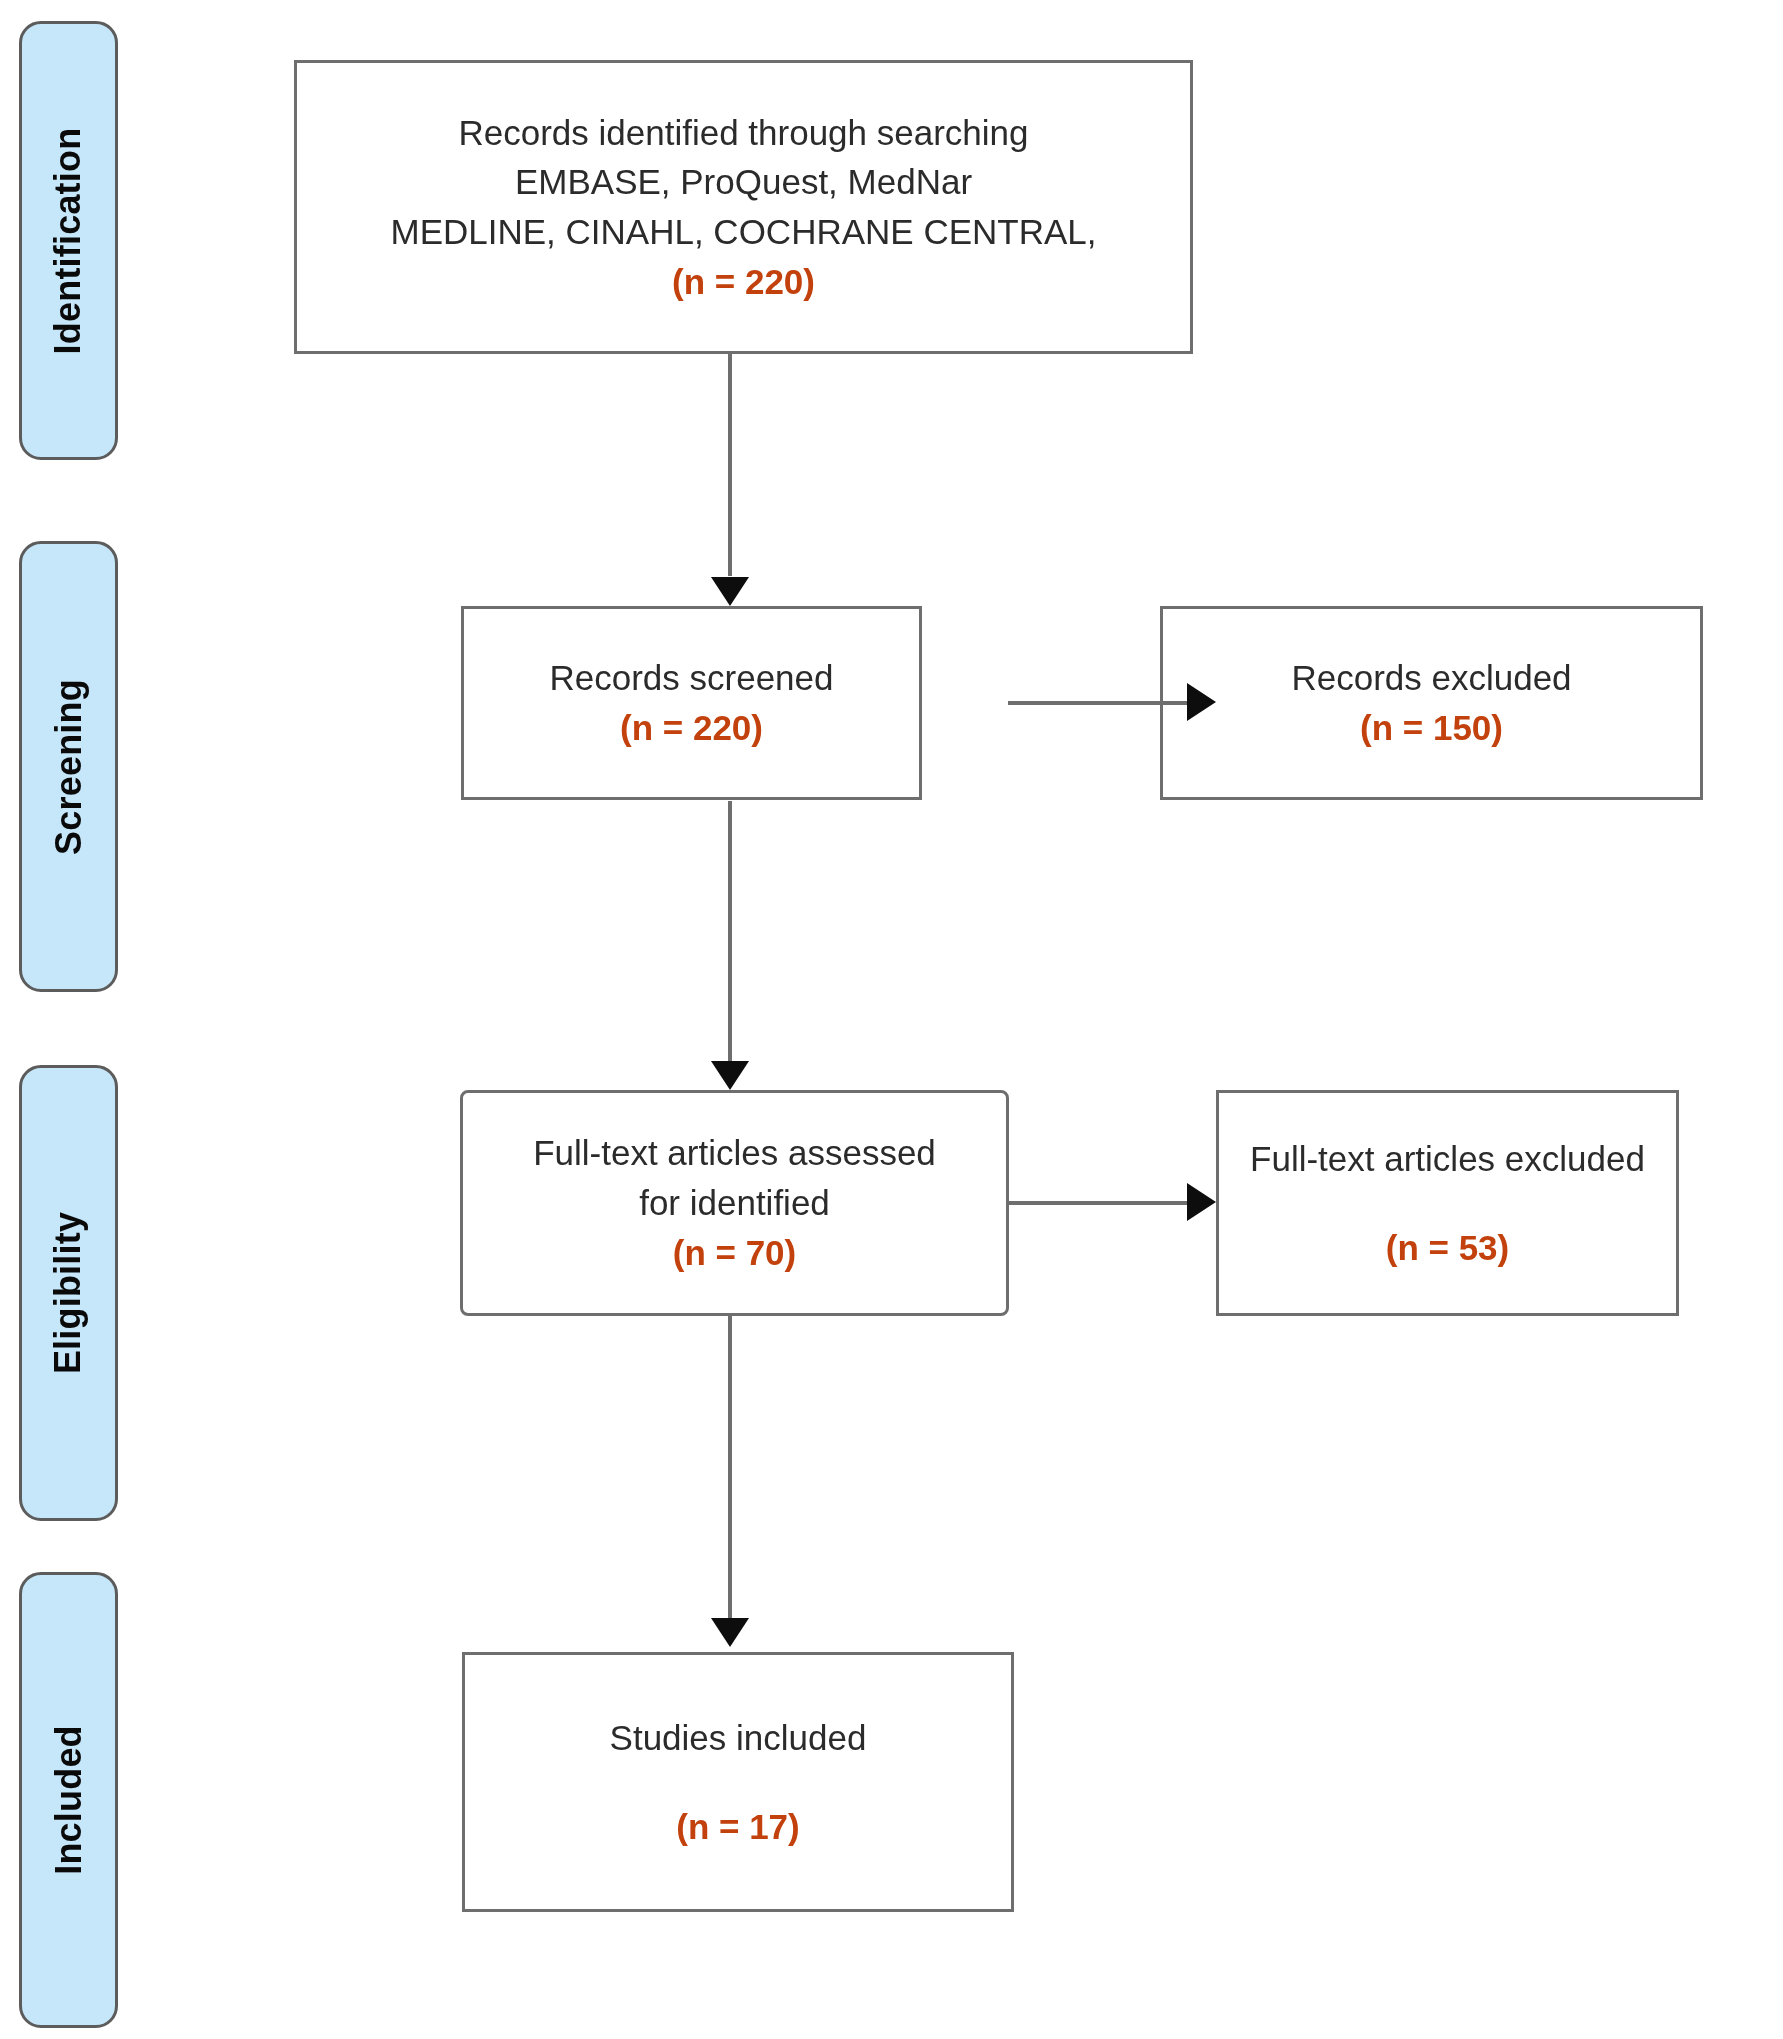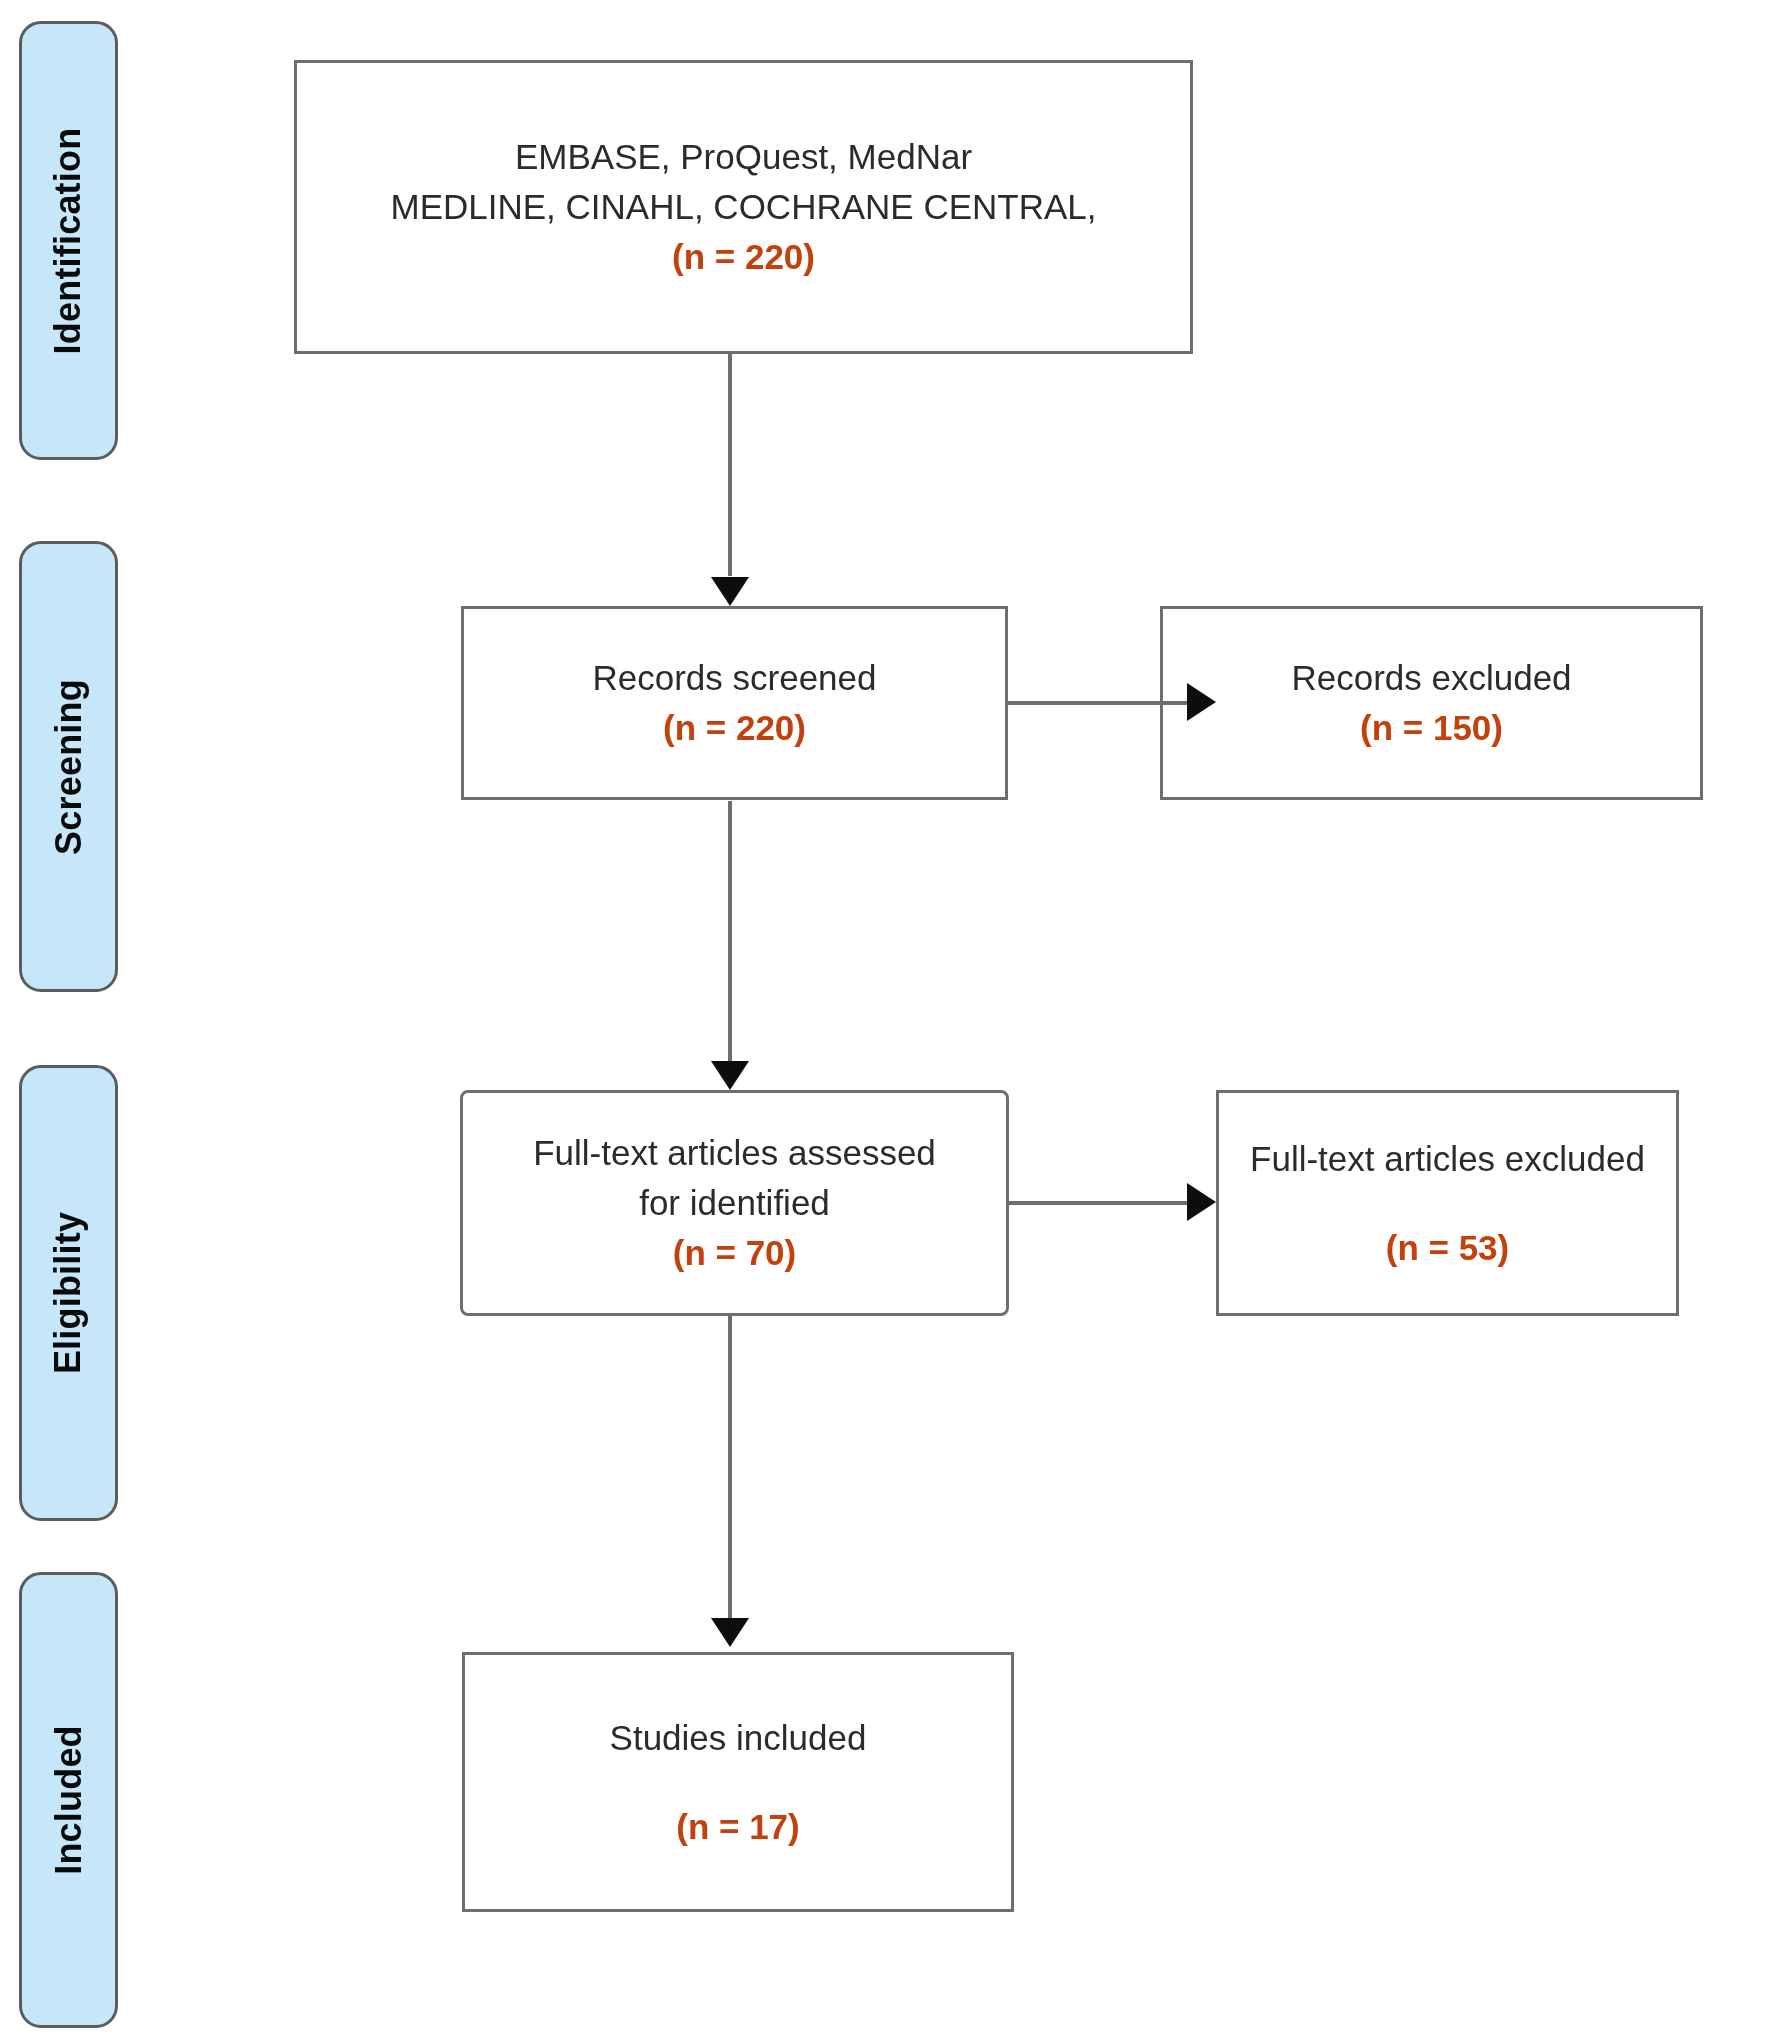--- a/index.html
+++ b/index.html
@@ -103,29 +103,30 @@
 
   <div class="stage-pill" style="left:19px; top:1065px; width:99px; height:456px;">
     <span class="stage-label">Eligibility</span>
   </div>
 
   <div class="stage-pill" style="left:19px; top:1572px; width:99px; height:456px;">
     <span class="stage-label">Included</span>
   </div>
 
   <div class="flow-box" style="left:294px; top:60px; width:899px; height:294px;">
+    <span class="line">Records identified through searching</span>
     <span class="line">EMBASE, ProQuest, MedNar</span>
     <span class="line">MEDLINE, CINAHL, COCHRANE CENTRAL,</span>
     <span class="line count">(n = 220)</span>
   </div>
 
   <div class="v-line" style="left:728px; top:353px; width:4.3px; height:223px;"></div>
   <div class="arrow-down" style="left:711px; top:577px;"></div>
 
-  <div class="flow-box" style="left:461px; top:606px; width:547px; height:194px;">
+  <div class="flow-box" style="left:461px; top:606px; width:461px; height:194px;">
     <span class="line">Records screened</span>
     <span class="line count">(n = 220)</span>
   </div>
 
   <div class="flow-box" style="left:1160px; top:606px; width:543px; height:194px;">
     <span class="line">Records excluded</span>
     <span class="line count">(n = 150)</span>
   </div>
 
   <div class="h-line" style="left:1008px; top:701px; width:181px; height:4.3px;"></div>

